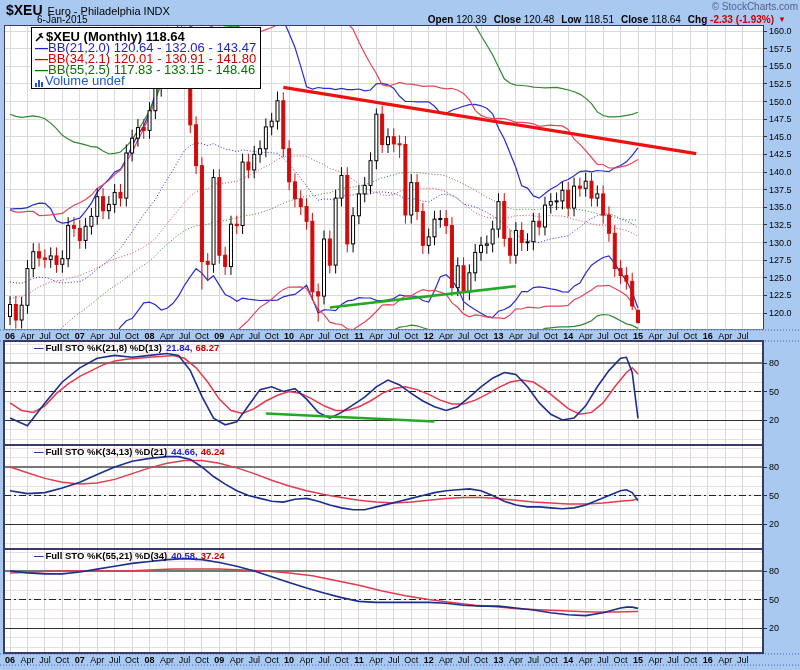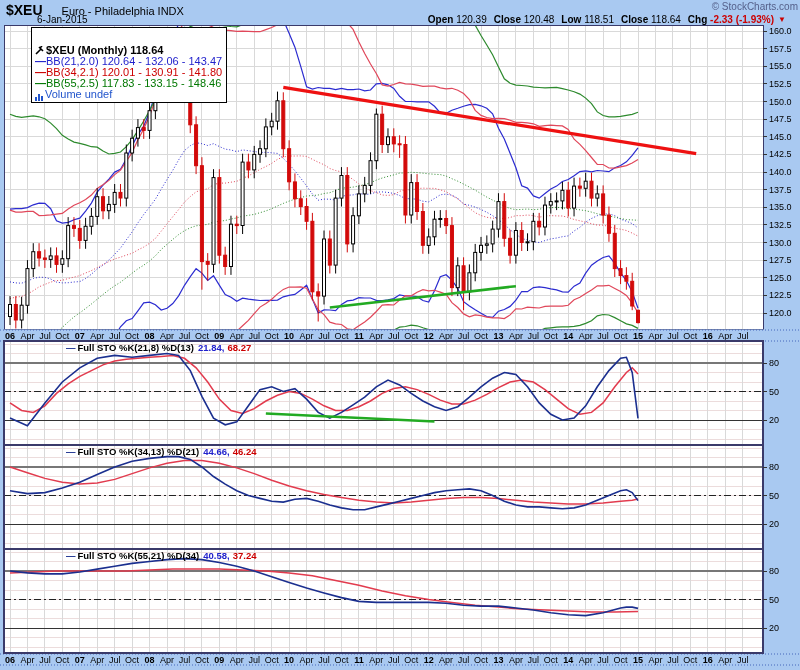--- a/index.html
+++ b/index.html
@@ -6,45 +6,45 @@
   #stage{
     position:relative;width:800px;height:670px;
     background:#a9c9f1;overflow:hidden;
     font-family:"Liberation Sans",sans-serif;
     -webkit-font-smoothing:none;
   }
   #chart-svg{position:absolute;left:0;top:0;}
   
   .hdr1{position:absolute;left:6px;top:1px;width:788px;height:14px;white-space:nowrap;}
   .sym{font-weight:bold;font-size:14px;color:#000;letter-spacing:0px;}
-  .desc{font-size:11px;color:#000;margin-left:19px;}
+  .desc{font-size:11px;color:#000;margin-left:5px;}
   .copy{position:absolute;right:2px;top:1px;font-size:10px;color:#55608a;text-align:right;}
   .hdr2{position:absolute;left:6px;top:14px;width:788px;height:11px;font-size:10px;white-space:nowrap;}
   .date{color:#000;margin-left:31px;}
   .quote{position:absolute;right:20px;top:0;color:#000;}
   .quote b{margin-left:7px;margin-top:36px;}
   .chg-val{color:#cc0000;font-weight:bold;}
   .dn-arrow{color:#cc0000;font-size:8px;position:absolute;right:8px;top:1px;}
   
   .legend{
     position:absolute;left:31px;top:27px;background:#fff;
-    border:1px solid #000;padding:17px 4px 2px 3px;font-size:11px;line-height:11px;
+    border:1px solid #000;padding:3px 4px 2px 3px;font-size:13px;line-height:11px;
     white-space:nowrap;z-index:3;
   }
   .leg-title{font-weight:bold;color:#000;}
   .tool-ico{display:inline-block;width:9px;height:9px;vertical-align:-1px;margin-right:2px;}
   .c-blue{color:#2222cc;text-align:right;}
   .c-red{color:#cc0000;}
   .c-green{color:#007700;}
   .c-vol{color:#2255cc;}
   .swatch{font-weight:bold;}
   .vol-ico{display:inline-block;width:8px;height:8px;vertical-align:-1px;margin-right:2px;}
   .vol-ico i{display:inline-block;width:2px;background:#2255cc;margin-right:1px;vertical-align:bottom;}
   
-  .pleg{position:absolute;left:34px;font-size:9.5px;font-weight:bold;color:#000;white-space:nowrap;z-index:3;margin-left:32px;}
+  .pleg{position:absolute;left:34px;font-size:9.5px;font-weight:bold;color:#000;white-space:nowrap;z-index:3;}
   .pleg .dash{color:#1b2f8f;margin-right:2px;}
   .pleg .kv{color:#2222cc;margin-left:4px;}
   .pleg .dv{color:#cc0000;margin-left:3px;}
 </style>
 </head>
 <body>
 
 <div id="stage">
 
   <svg id="chart-svg" width="800" height="670">

